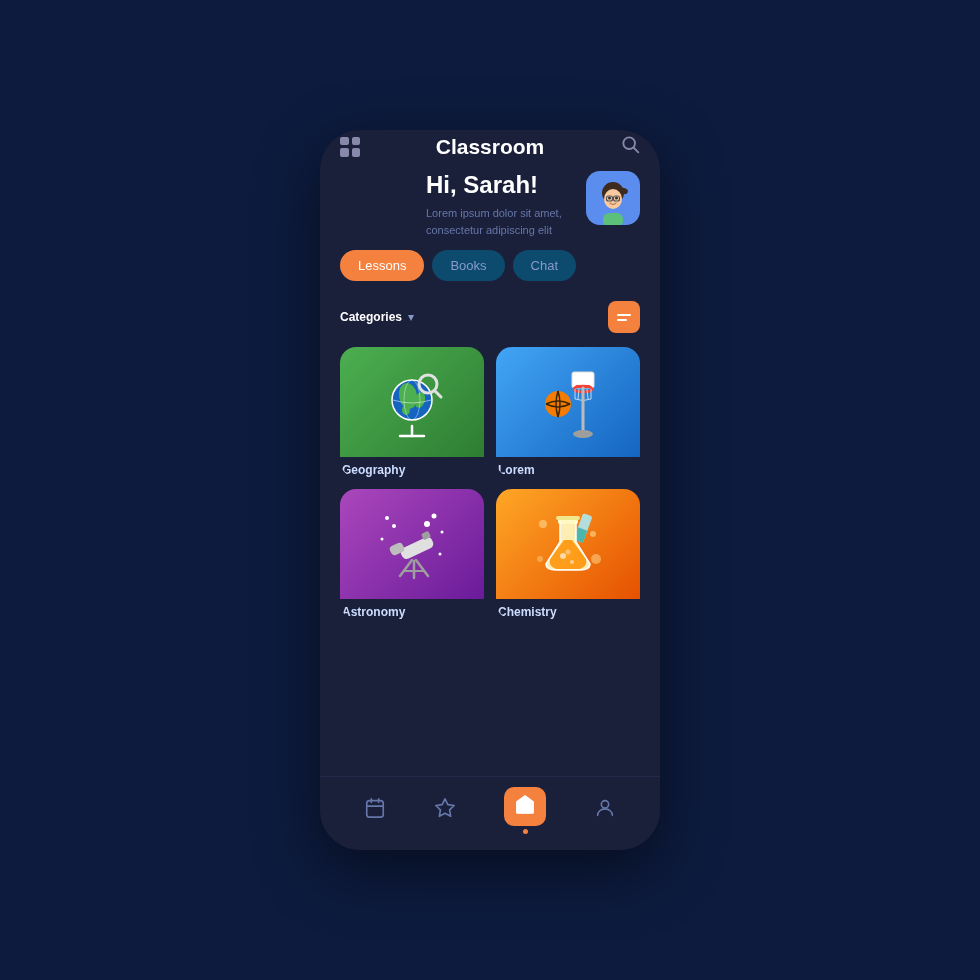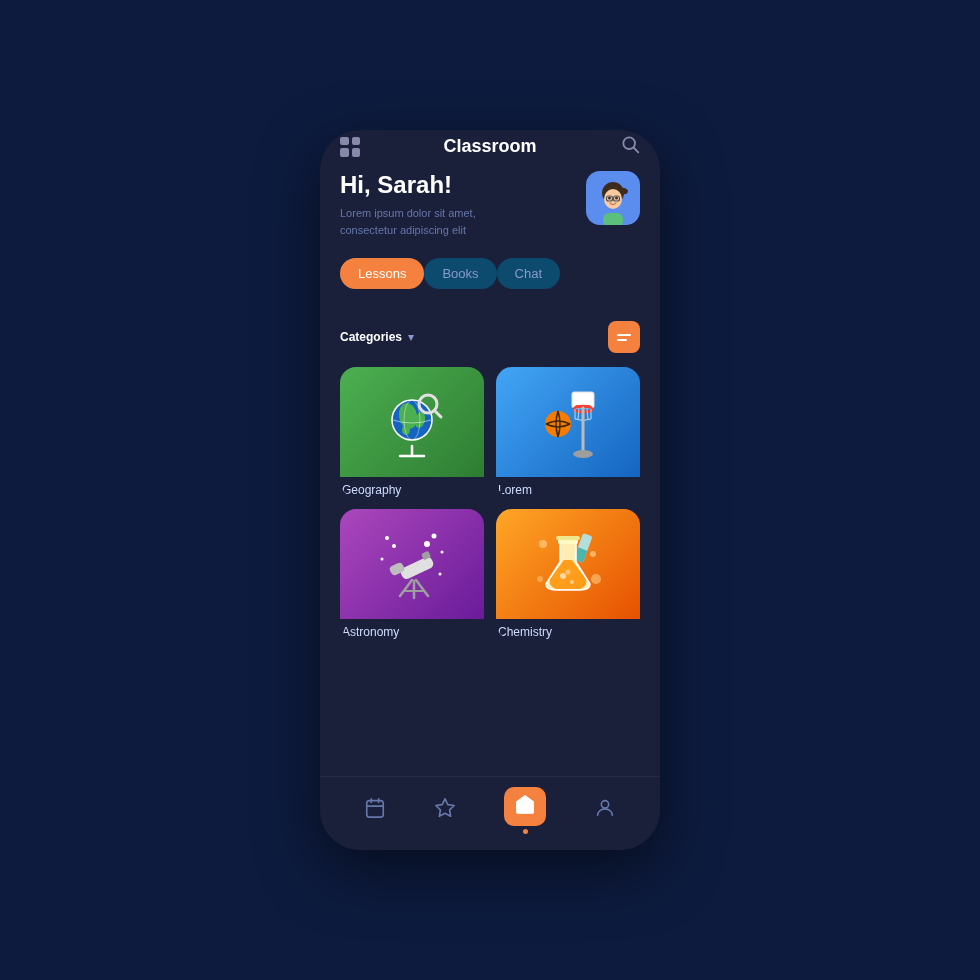--- a/index.html
+++ b/index.html
@@ -88,39 +88,39 @@
       width: 20px;
       height: 20px;
     }
     .grid-icon span {
       background: #8888aa;
       border-radius: 2px;
       display: block;
     }
     .nav-title {
       color: white;
-      font-size: 18px;
+      font-size: 21px;
       font-weight: 600;
     }
     .search-icon {
       color: #8888aa;
       font-size: 18px;
     }
     .content {
       flex: 1;
       overflow-y: auto;
       padding: 0 20px;
       scrollbar-width: none;
     }
     .content::-webkit-scrollbar { display: none; }
     .greeting-section {
       display: flex;
-      justify-content: space-between;
+      justify-content: flex-end;
       align-items: flex-start;
-      margin-bottom: 20px;
+      margin-bottom: 12px;
     }
     .greeting-text h2 {
       color: white;
       font-size: 24px;
       font-weight: 700;
       margin-bottom: 6px;
     }
     .greeting-text p {
       color: #6677aa;
       font-size: 11px;
@@ -137,21 +137,22 @@
       align-items: flex-end;
       justify-content: center;
       flex-shrink: 0;
     }
     .avatar-svg {
       width: 48px;
       height: 48px;
     }
     .tabs {
       display: flex;
-      margin-bottom: 32px;
+      gap: 8px;
+      margin-bottom: 20px;
     }
     .tab-btn {
       padding: 8px 18px;
       border-radius: 20px;
       border: none;
       font-size: 13px;
       font-weight: 500;
       cursor: pointer;
     }
     .tab-btn.active {
@@ -203,20 +204,21 @@
       background: white;
       border-radius: 1px;
     }
     .filter-icon span:nth-child(1) { width: 14px; }
     .filter-icon span:nth-child(2) { width: 10px; }
     .categories-grid {
       display: grid;
       grid-template-columns: 1fr 1fr;
       gap: 12px;
       padding-bottom: 20px;
+      font-weight: bold;
     }
     .category-card {
       border-radius: 16px;
       overflow: hidden;
       cursor: pointer;
     }
     .card-image {
       width: 100%;
       height: 110px;
       display: flex;

